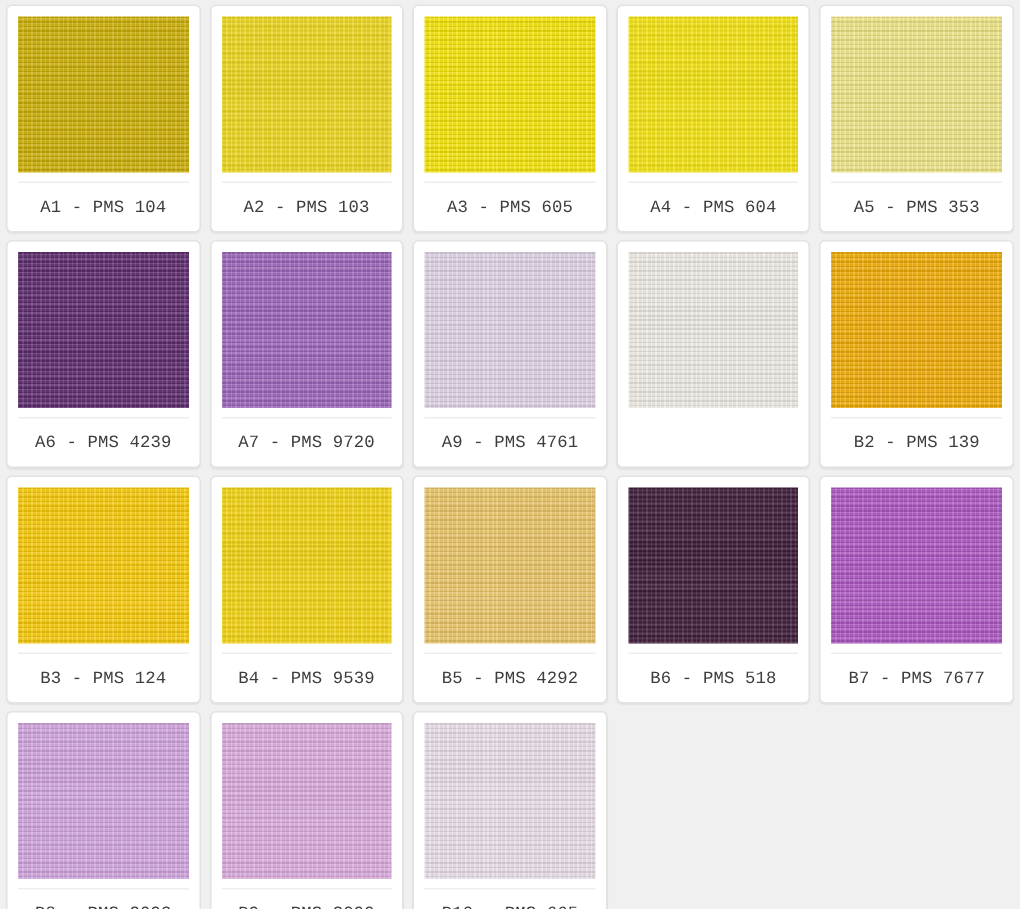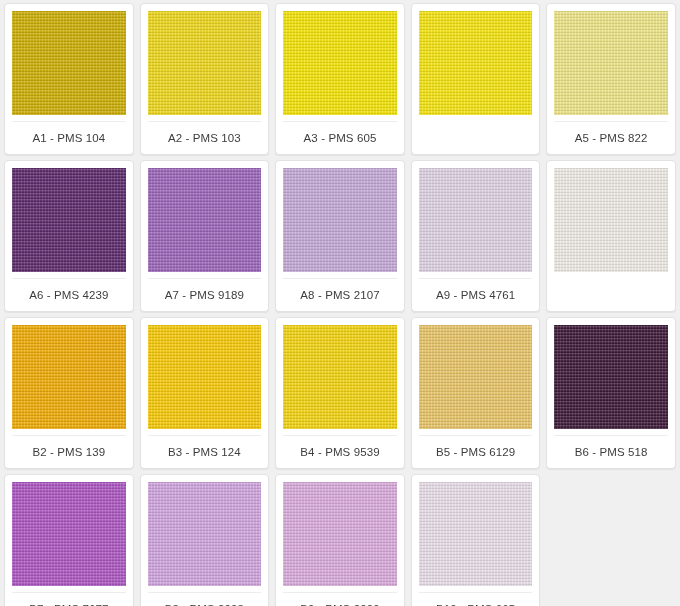--- a/index.html
+++ b/index.html
@@ -76,20 +76,21 @@
     border-top: 1px solid #ededed;
     margin-top: 6px;
   }
 
   .swatch-label {
     font-size: 11.5px;
     color: #3d3d3d;
     letter-spacing: 0.1px;
     text-align: center;
     white-space: nowrap;
+    font-family: Liberation Mono, monospace;
   }
 </style>
 </head>
 <body>
 
 <div id="swatch-grid">
     <div class="swatch-card">
       <div class="swatch-chip" style="background-color: rgb(203, 174, 6);"></div>
       <div class="swatch-label-wrap">
         <span class="swatch-label">A1 - PMS 104</span>
@@ -102,43 +103,40 @@
       </div>
     </div>
     <div class="swatch-card">
       <div class="swatch-chip" style="background-color: rgb(242, 227, 8);"></div>
       <div class="swatch-label-wrap">
         <span class="swatch-label">A3 - PMS 605</span>
       </div>
     </div>
     <div class="swatch-card">
       <div class="swatch-chip" style="background-color: rgb(243, 227, 17);"></div>
+      <div class="swatch-label-wrap">
+        <span class="swatch-label">A4 - PMS 604</span>
+      </div>
     </div>
     <div class="swatch-card">
       <div class="swatch-chip" style="background-color: rgb(236, 228, 135);"></div>
       <div class="swatch-label-wrap">
-        <span class="swatch-label">A5 - PMS 822</span>
+        <span class="swatch-label">A5 - PMS 353</span>
       </div>
     </div>
     <div class="swatch-card">
       <div class="swatch-chip" style="background-color: rgb(92, 42, 107);"></div>
       <div class="swatch-label-wrap">
         <span class="swatch-label">A6 - PMS 4239</span>
       </div>
     </div>
     <div class="swatch-card">
       <div class="swatch-chip" style="background-color: rgb(154, 101, 184);"></div>
       <div class="swatch-label-wrap">
-        <span class="swatch-label">A7 - PMS 9189</span>
-      </div>
-    </div>
-    <div class="swatch-card">
-      <div class="swatch-chip" style="background-color: rgb(196, 169, 214);"></div>
-      <div class="swatch-label-wrap">
-        <span class="swatch-label">A8 - PMS 2107</span>
+        <span class="swatch-label">A7 - PMS 9720</span>
       </div>
     </div>
     <div class="swatch-card">
       <div class="swatch-chip" style="background-color: rgb(222, 210, 226);"></div>
       <div class="swatch-label-wrap">
         <span class="swatch-label">A9 - PMS 4761</span>
       </div>
     </div>
     <div class="swatch-card">
       <div class="swatch-chip" style="background-color: rgb(238, 234, 228);"></div>
@@ -157,21 +155,21 @@
     </div>
     <div class="swatch-card">
       <div class="swatch-chip" style="background-color: rgb(242, 211, 18);"></div>
       <div class="swatch-label-wrap">
         <span class="swatch-label">B4 - PMS 9539</span>
       </div>
     </div>
     <div class="swatch-card">
       <div class="swatch-chip" style="background-color: rgb(232, 196, 104);"></div>
       <div class="swatch-label-wrap">
-        <span class="swatch-label">B5 - PMS 6129</span>
+        <span class="swatch-label">B5 - PMS 4292</span>
       </div>
     </div>
     <div class="swatch-card">
       <div class="swatch-chip" style="background-color: rgb(61, 26, 56);"></div>
       <div class="swatch-label-wrap">
         <span class="swatch-label">B6 - PMS 518</span>
       </div>
     </div>
     <div class="swatch-card">
       <div class="swatch-chip" style="background-color: rgb(171, 86, 192);"></div>

